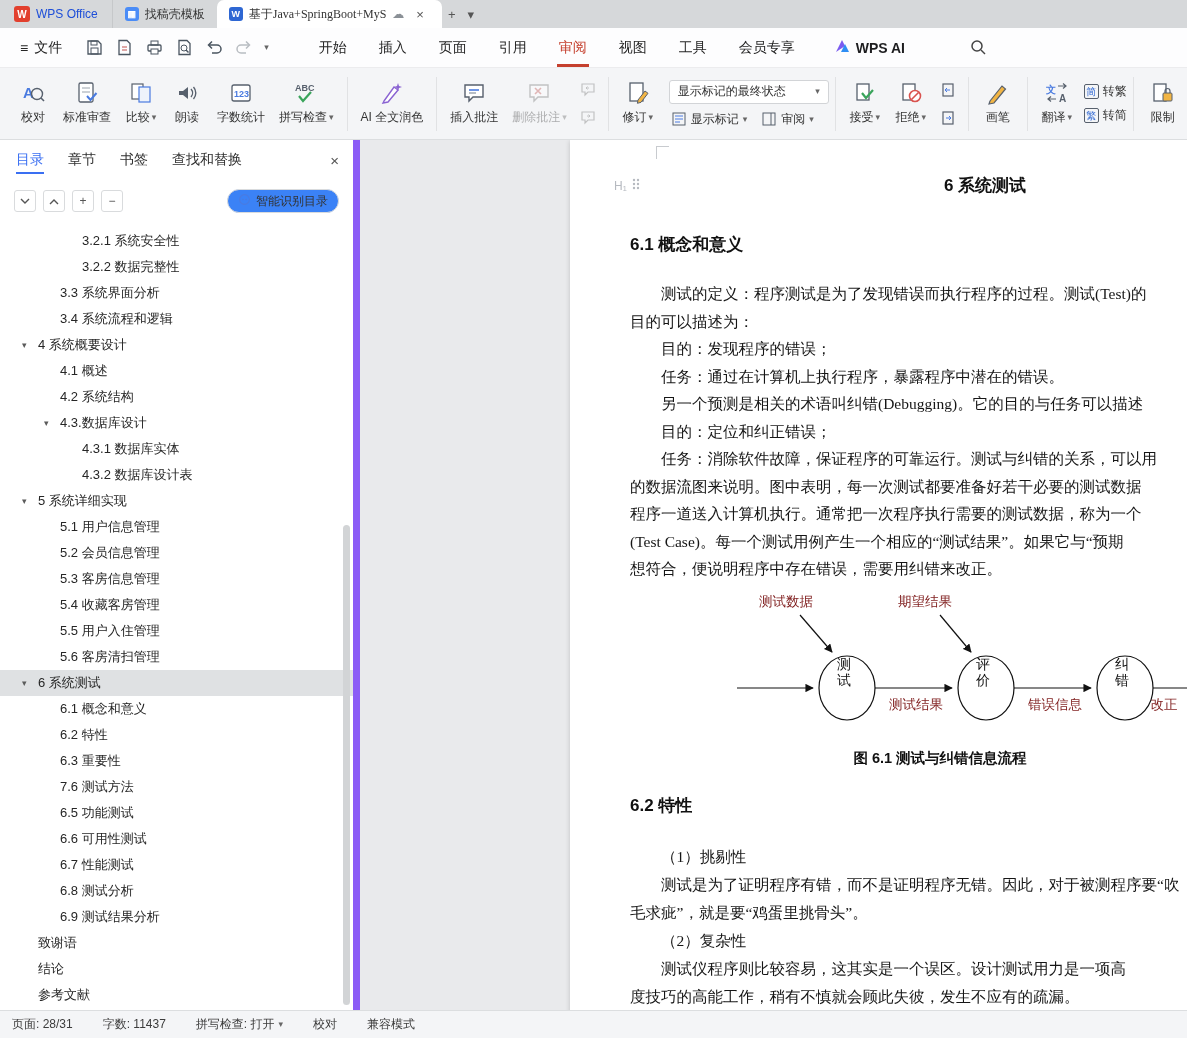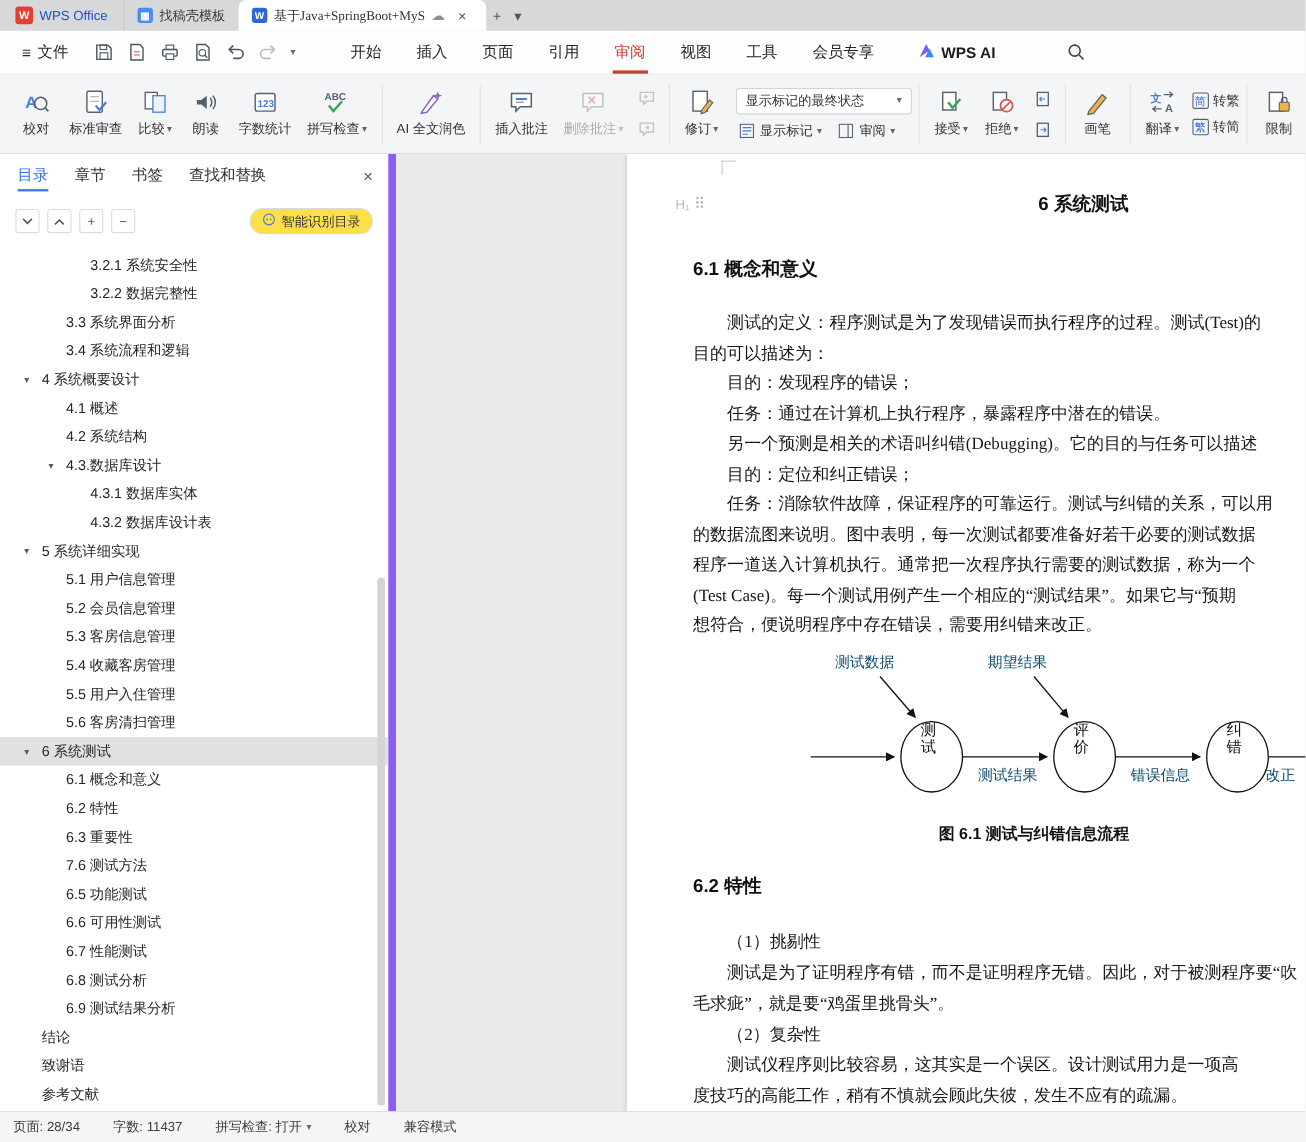--- a/index.html
+++ b/index.html
@@ -60,21 +60,21 @@
 
   
   .sidebar { width:360px; background:#fff; border-right:7px solid #8b5cf6; display:flex; flex-direction:column; position:relative; flex:0 0 auto; }
   .panel-tabs { height:40px; display:flex; align-items:center; padding:0 16px; gap:24px; font-size:14px; flex:0 0 auto; }
   .ptab { position:relative; height:100%; display:flex; align-items:center; color:#2f2f2f; }
   .ptab.active { color:var(--accent-blue); }
   .ptab.active::after { content:""; position:absolute; left:0; right:0; bottom:6px; height:2px; background:var(--accent-blue); }
   .panel-x { margin-left:auto; color:#555; font-size:15px; }
   .panel-toolbar { height:42px; display:flex; align-items:center; padding:0 14px; gap:7px; flex:0 0 auto; }
   .tbtn { width:22px; height:22px; border:1px solid #d9dbdd; border-radius:3px; display:flex; align-items:center; justify-content:center; color:#555; background:#fff; }
-  .smart-pill { margin-left:auto; height:24px; border:1px solid #d9dbdd; border-radius:13px; display:flex; align-items:center; gap:5px; padding:0 10px; font-size:12px; background:#fde047; color:#333; }
+  .smart-pill { margin-left:auto; height:24px; border:1px solid #d9dbdd; border-radius:13px; display:flex; align-items:center; gap:5px; padding:0 10px; font-size:12px; background:#3b82f6; color:#333; }
   .toc { flex:1; overflow:hidden; position:relative; padding-top:6px; }
   .toc-item { height:26px; display:flex; align-items:center; font-size:13px; color:#262626; position:relative; }
   .toc-item .arr { position:absolute; font-size:9px; color:#5b5b5b; }
   .toc-item.lv1 { padding-left:38px; } .toc-item.lv1 .arr { left:22px; }
   .toc-item.lv2 { padding-left:60px; } .toc-item.lv2 .arr { left:44px; }
   .toc-item.lv3 { padding-left:82px; }
   .toc-item.selected { background:var(--selection-bg); }
   .toc-label { white-space:nowrap; }
   .v-scroll { position:absolute; right:3px; top:385px; width:7px; height:480px; background:#d2d4d6; border-radius:4px; }
 
@@ -90,21 +90,21 @@
   .h62 { margin-top:26px; }
   .body-lines { margin-top:24px; }
   .body2 { margin-top:26px; }
   .body2 .doc-line { line-height:28px; }
   .doc-line { font-family:"Liberation Serif",serif; font-size:15.5px; line-height:27.5px; white-space:nowrap; color:#161616; }
   .doc-line.indent { padding-left:31px; }
 
   
   .diagram { position:relative; width:710px; height:150px; margin-top:10px; }
   .diagram svg { position:absolute; left:0; top:0; }
-  .dg-label { position:absolute; font-family:Liberation Mono, monospace; font-size:13.5px; text-align:center; color:#0c4a6e; white-space:nowrap; }
+  .dg-label { position:absolute; font-family:Liberation Mono, monospace; font-size:13.5px; text-align:center; color:#7f1d1d; white-space:nowrap; }
   .node-label { position:absolute; top:64px; width:20px; line-height:16px; word-break:break-all; font-family:"Liberation Serif",serif; font-size:14px; color:#111; }
   .fig-caption { margin-top:6px; text-align:center; font-weight:bold; font-size:14.5px; color:#111; padding-right:90px; }
 
   
   .statusbar { height:28px; background:var(--ribbon-bg); border-top:1px solid #dcdee0; display:flex; align-items:center; padding:0 12px; gap:30px; font-size:12px; color:#3c3c3c; flex:0 0 auto; }
   .st-item { display:flex; align-items:center; gap:4px; white-space:nowrap; }
 </style>
 </head>
 <body>
 
@@ -623,25 +623,25 @@
             <div class="toc-item lv2">
 
     <span class="toc-label">6.8 测试分析</span>
   </div>
             <div class="toc-item lv2">
 
     <span class="toc-label">6.9 测试结果分析</span>
   </div>
             <div class="toc-item lv1">
 
+    <span class="toc-label">致谢语</span>
+  </div>
+            <div class="toc-item lv1">
+
     <span class="toc-label">结论</span>
-  </div>
-            <div class="toc-item lv1">
-
-    <span class="toc-label">致谢语</span>
   </div>
             <div class="toc-item lv1">
 
     <span class="toc-label">参考文献</span>
   </div>
           </div>
       </div>
       <div class="v-scroll"></div>
     </div>
 
@@ -713,21 +713,21 @@
               <div class="doc-line indent">（2）复杂性</div>
               <div class="doc-line indent">测试仪程序则比较容易，这其实是一个误区。设计测试用力是一项高</div>
               <div class="doc-line">度技巧的高能工作，稍有不慎就会顾此失彼，发生不应有的疏漏。</div>
             </div>
         </div>
       </div>
     </div>
   </div>
 
   <div class="statusbar">
-    <span class="st-item">页面: 28/34</span>
+    <span class="st-item">页面: 28/31</span>
     <span class="st-item">字数: 11437</span>
     <span class="st-item">
       <span>拼写检查: 打开</span>
       <span class="caret">▾</span>
     </span>
     <span class="st-item">校对</span>
     <span class="st-item">兼容模式</span>
   </div>
 </div>
 

